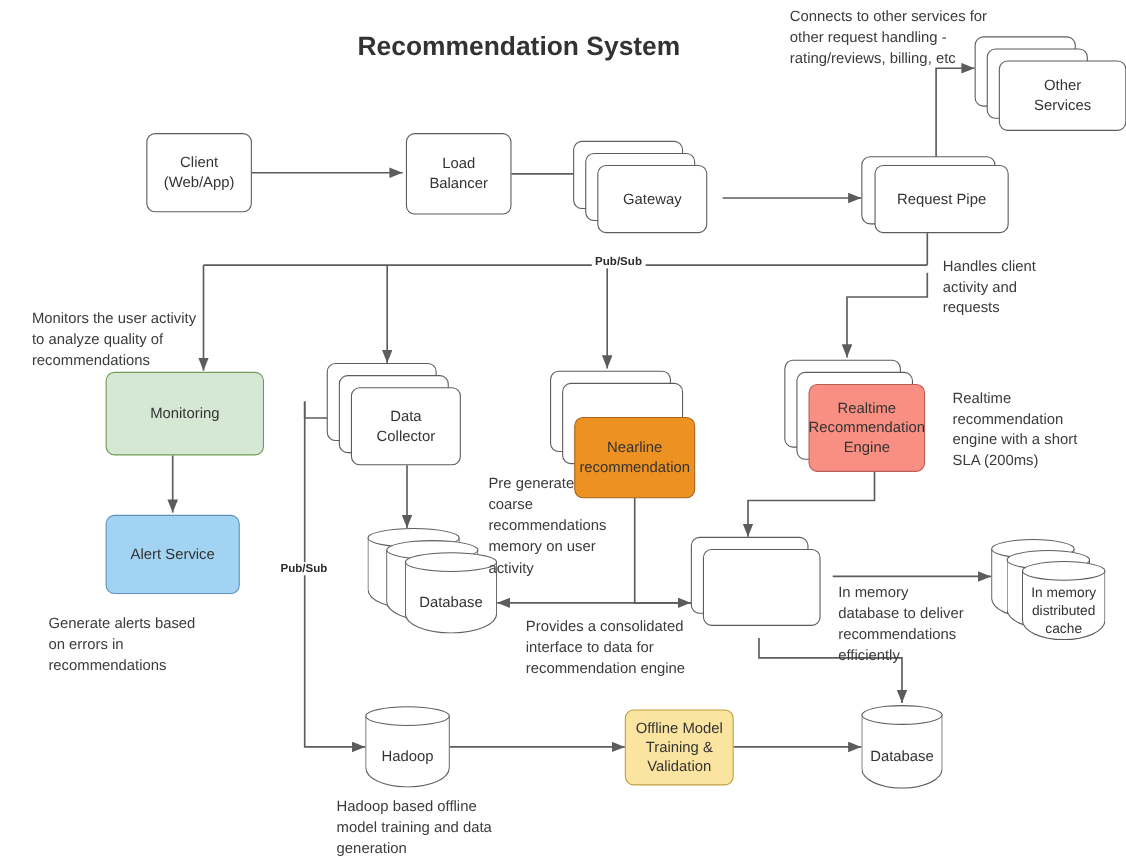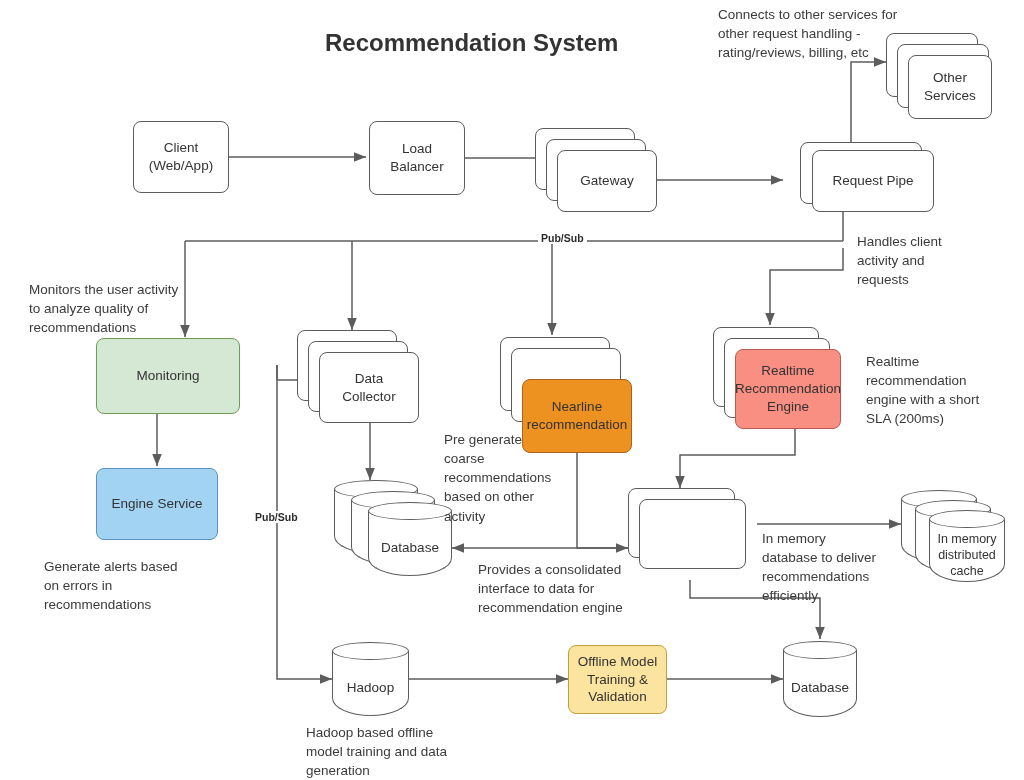--- a/index.html
+++ b/index.html
@@ -197,41 +197,41 @@
   </svg>
 
   <div class="title" style="left:325px; top:29px;">Recommendation System</div>
 
   <div class="node" style="left:133px; top:121px; width:96px; height:72px; white-space:pre-line;">Client
 (Web/App)</div>
 
   <div class="node" style="left:369px; top:121px; width:96px; height:74px; white-space:pre-line;">Load
 Balancer</div>
 
-  <div class="stack" style="left:535px; top:128px; width:122px; height:84px;">
+  <div class="stack" style="left:521px; top:128px; width:122px; height:84px;">
     <div class="stack-card" style="left:0px;  top:0px;  width:100px; height:62px;"></div>
     <div class="stack-card" style="left:11px; top:11px; width:100px; height:62px;"></div>
     <div class="node" style="left:22px; top:22px; width:100px; height:62px;">Gateway</div>
   </div>
 
-  <div class="stack" style="left:800px; top:142px; width:134px; height:70px;">
+  <div class="stack" style="left:783px; top:142px; width:134px; height:70px;">
     <div class="stack-card" style="left:0px;  top:0px;  width:122px; height:62px;"></div>
     <div class="node" style="left:12px; top:8px; width:122px; height:62px;">Request Pipe</div>
   </div>
 
   <div class="stack" style="left:886px; top:33px; width:114px; height:86px;">
     <div class="stack-card" style="left:0px;  top:0px;  width:92px; height:64px;"></div>
     <div class="stack-card" style="left:11px; top:11px; width:92px; height:64px;"></div>
-    <div class="node" style="left:22px; top:22px; width:84px; height:64px; white-space:pre-line;">Other
+    <div class="node" style="left:22px; top:22px; width:116px; height:64px; white-space:pre-line;">Other
 Services</div>
   </div>
 
   <div class="node fill-green" style="left:96px; top:338px; width:144px; height:76px;">Monitoring</div>
 
-  <div class="node fill-blue" style="left:96px; top:468px; width:122px; height:72px;">Engine Service</div>
+  <div class="node fill-blue" style="left:96px; top:468px; width:122px; height:72px;">Alert Service</div>
 
   <div class="stack" style="left:297px; top:330px; width:122px; height:93px;">
     <div class="stack-card" style="left:0px;  top:0px;  width:100px; height:71px;"></div>
     <div class="stack-card" style="left:11px; top:11px; width:100px; height:71px;"></div>
     <div class="node" style="left:22px; top:22px; width:100px; height:71px; white-space:pre-line;">Data
 Collector</div>
   </div>
 
   <div class="stack" style="left:500px; top:337px; width:132px; height:96px;">
     <div class="stack-card" style="left:0px;  top:0px;  width:110px; height:74px;"></div>
@@ -318,21 +318,21 @@
 to analyze quality of
 recommendations</div>
 
   <div class="note" style="left:44px; top:557px;">Generate alerts based
 on errors in
 recommendations</div>
 
   <div class="note" style="left:444px; top:430px;">Pre generate
 coarse
 recommendations
-based on other
+memory on user
 activity</div>
 
   <div class="note" style="left:866px; top:352px;">Realtime
 recommendation
 engine with a short
 SLA (200ms)</div>
 
   <div class="note" style="left:478px; top:560px;">Provides a consolidated
 interface to data for
 recommendation engine</div>

